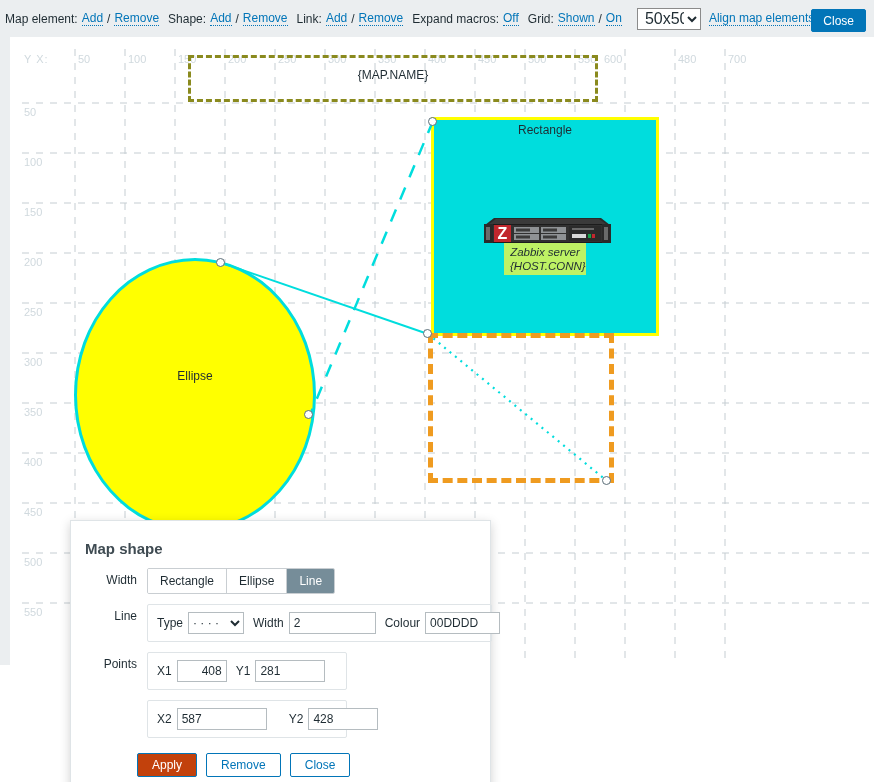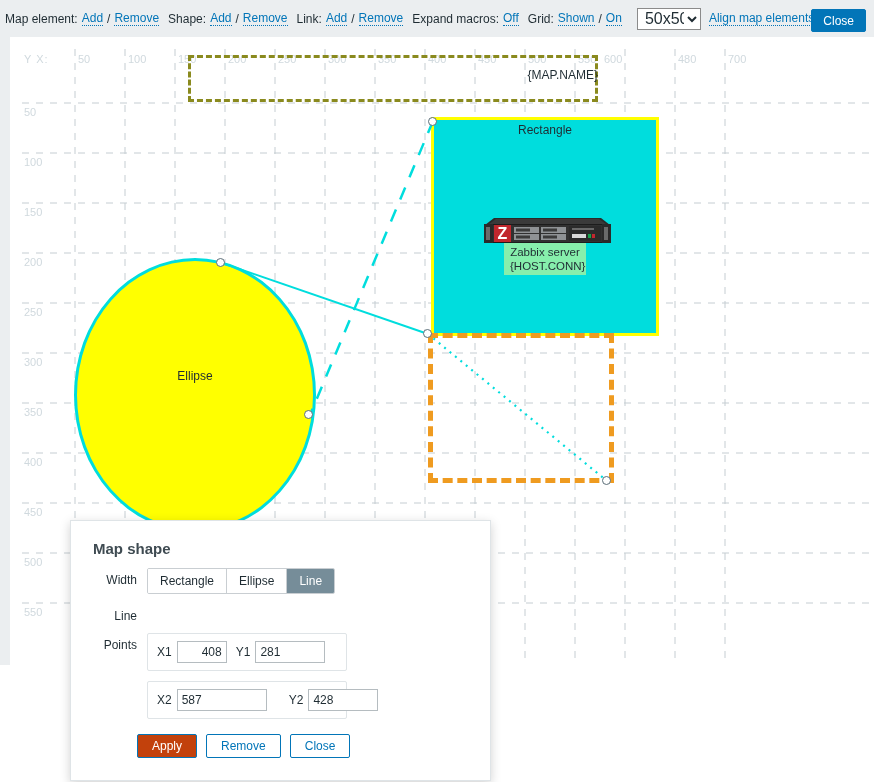--- a/index.html
+++ b/index.html
@@ -147,21 +147,21 @@
     width: 410px;
     height: 47px;
     border: 3px dashed #8a8a1e;
     box-sizing: border-box;
   }
   #mapname-text {
     position: absolute;
     left: 178px;
     top: 31px;
     width: 410px;
-    text-align: right;
+    text-align: center;
     font-size: 12px;
     color: #1f2c33;
   }
 
   
   #rect-shape {
     position: absolute;
     left: 421px;
     top: 80px;
     width: 228px;
@@ -225,26 +225,27 @@
     position: absolute;
     left: 0; top: 0;
     width: 135px; height: 36px;
   }
   #server-lbl {
     position: absolute;
     left: 24px;
     top: 33px;
     width: 70px;
     padding: 2px 6px;
-    background: #86efac;
+    background: #bef264;
     color: #1f2c33;
     font-size: 11.5px;
     line-height: 14px;
     text-align: center;
     white-space: nowrap;
+    font-style: italic;
   }
 
   
   .handle {
     position: absolute;
     width: 9px; height: 9px;
     border-radius: 50%;
     background: #ffffff;
     border: 1px solid #5b6e78;
     box-sizing: border-box;
@@ -262,21 +263,20 @@
     border: 1px solid #dfe4e7;
     box-shadow: 0 3px 10px rgba(0,0,0,0.18);
     z-index: 100;
     box-sizing: border-box;
   }
   #dialog-title {
     font-size: 15px;
     font-weight: bold;
     color: #3f4b52;
     padding: 19px 14px 6px 14px;
-    margin-left: 8px;
   }
   .row {
     display: flex;
     align-items: flex-start;
     padding: 5px 14px;
   }
   .row-label {
     width: 52px;
     text-align: right;
     font-size: 12px;
@@ -562,20 +562,29 @@
     <div class="row-label">Width</div>
     <div class="seg-group" id="shape-seg-group">
         <div class="seg">Rectangle</div>
         <div class="seg">Ellipse</div>
         <div class="seg active">Line</div>
       </div>
   </div>
 
   <div class="row">
     <div class="row-label">Line</div>
+    <div class="field-box" style="width:345px;">
+      <span class="fl">Type</span>
+      <select class="type-sel" id="type-select"><option value="———">———</option><option value="– – –">– – –</option><option value="· · · ·" selected="">· · · ·</option><option value="– · – ·">– · – ·</option></select>
+      <span class="fl" style="margin-left:9px;">Width</span>
+      <input class="txt" style="width: 87px;" id="width-input" value="2">
+      <span class="fl" style="margin-left:9px;">Colour</span>
+      <span class="colour-swatch" id="colour-swatch" style="background: rgb(0, 221, 221);"></span>
+      <input class="txt colour-input" id="colour-input" value="00DDDD" style="">
+    </div>
   </div>
 
   <div class="row">
     <div class="row-label">Points</div>
     <div class="field-box" style="width:200px;">
       <span class="fl">X1</span>
       <input class="txt" style="width: 50px; text-align: right;" id="x1-input" value="408">
       <span class="fl" style="margin-left:9px;">Y1</span>
       <input class="txt" style="width: 70px;" id="y1-input" value="281">
     </div>

